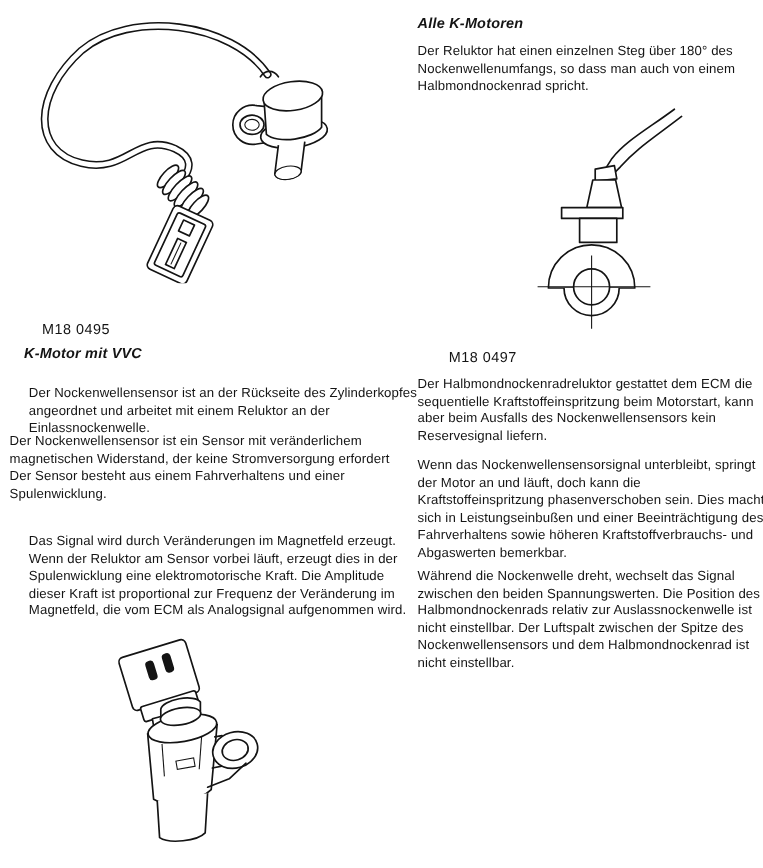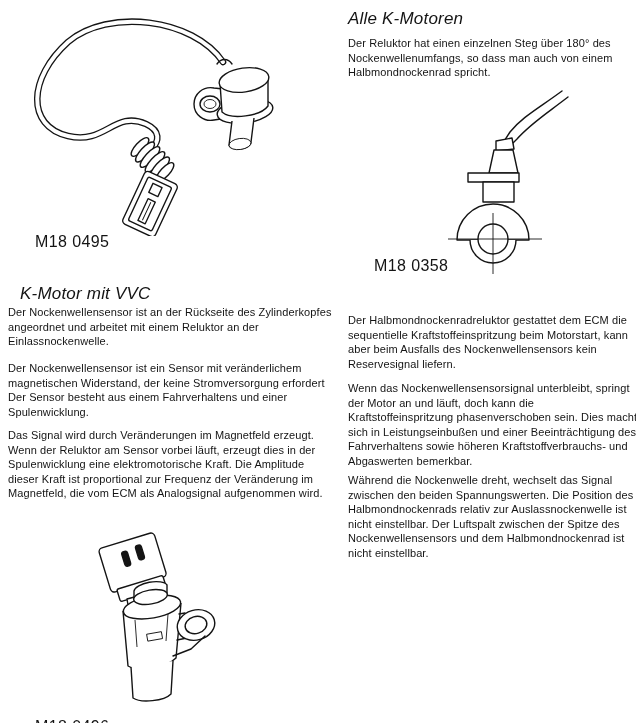--- a/index.html
+++ b/index.html
@@ -3,22 +3,22 @@
 <meta charset="utf-8">
 <style>
   html,body{margin:0;padding:0;}
   body{
     width:636px;height:723px;position:relative;overflow:hidden;
     background:#ffffff;
     font-family:"Liberation Sans","DejaVu Sans",sans-serif;
     color:#141414;
   }
   .block{position:absolute;font-size:11px;line-height:14.6px;letter-spacing:.1px;}
-  .heading{font-weight:normal;font-style:italic;font-size:17px;letter-spacing:.2px;}
-  .figlabel{font-size:16px;letter-spacing:.4px;}
+  .heading{font-weight:bold;font-style:italic;font-size:12px;letter-spacing:.2px;}
+  .figlabel{font-size:12px;letter-spacing:.4px;margin-top:32px;}
   svg.fig{position:absolute;}
   .ln{fill:none;stroke:#141414;stroke-width:1.4;stroke-linecap:round;stroke-linejoin:round;}
   .lnw{fill:#ffffff;stroke:#141414;stroke-width:1.4;stroke-linejoin:round;}
   .thin{fill:none;stroke:#141414;stroke-width:0.9;}
   .tube-out{fill:none;stroke:#141414;stroke-width:6.6;stroke-linecap:round;}
   .tube-in{fill:none;stroke:#ffffff;stroke-width:4.0;stroke-linecap:round;}
 </style>
 </head>
 <body>
 
@@ -57,25 +57,25 @@
       <ellipse class="lnw" cx="226" cy="72" rx="25" ry="12" transform="rotate(-8 226 72)"></ellipse>
       <path class="lnw" d="M 214,113 L 211,137 A 11,5.5 -8 0 0 233,134 L 236,110"></path>
       <ellipse class="thin" cx="222" cy="136" rx="11" ry="5.5" transform="rotate(-8 222 136)" style="fill:#fff"></ellipse>
       <path class="ln" d="M 199,56 C 203,50 210,50 214,56"></path>
     </g>
   </svg>
   <div class="block figlabel" style="left:35px;top:235px">M18 0495</div>
 
   <div class="block heading" style="left:20px;top:287px">K-Motor mit VVC</div>
 
-  <p class="block" style="left:8px;top:305px;width:324px;margin:0">Der Nockenwellensensor ist an der Rückseite des Zylinderkopfes angeordnet und arbeitet mit einem Reluktor an der Einlassnockenwelle.</p>
+  <p class="block" style="left:8px;top:305px;width:324px;margin:16px">Der Nockenwellensensor ist an der Rückseite des Zylinderkopfes angeordnet und arbeitet mit einem Reluktor an der Einlassnockenwelle.</p>
 
   <p class="block" style="left:8px;top:361px;width:324px;margin:0">Der Nockenwellensensor ist ein Sensor mit veränderlichem magnetischen Widerstand, der keine Stromversorgung erfordert Der Sensor besteht aus einem Fahrverhaltens und einer Spulenwicklung.</p>
 
-  <p class="block" style="left:8px;top:428px;width:324px;margin:0">Das Signal wird durch Veränderungen im Magnetfeld erzeugt. Wenn der Reluktor am Sensor vorbei läuft, erzeugt dies in der Spulenwicklung eine elektromotorische Kraft. Die Amplitude dieser Kraft ist proportional zur Frequenz der Veränderung im Magnetfeld, die vom ECM als Analogsignal aufgenommen wird.</p>
+  <p class="block" style="left:8px;top:428px;width:324px;margin:16px">Das Signal wird durch Veränderungen im Magnetfeld erzeugt. Wenn der Reluktor am Sensor vorbei läuft, erzeugt dies in der Spulenwicklung eine elektromotorische Kraft. Die Amplitude dieser Kraft ist proportional zur Frequenz der Veränderung im Magnetfeld, die vom ECM als Analogsignal aufgenommen wird.</p>
 
   <svg class="fig" style="left:55px;top:527px" width="170" height="182" viewBox="0 0 170 182">
     <g transform="rotate(-17 80 40)">
       <rect class="lnw" x="50" y="12" width="58" height="46" rx="4"></rect>
       <rect class="lnw" x="56" y="56" width="48" height="13" rx="2"></rect>
       <rect class="lnw" x="71" y="22" width="6" height="15" rx="2.5" style="fill:#141414"></rect>
       <rect class="lnw" x="86" y="20" width="6" height="15" rx="2.5" style="fill:#141414"></rect>
     </g>
     <g>
       <path class="lnw" d="M 72,72 L 102,64 L 106,76 L 74,84 Z"></path>
@@ -115,21 +115,21 @@
       <rect class="lnw" x="71" y="96" width="31" height="20"></rect>
     </g>
     <g>
       <path class="lnw" d="M 45,154 A 36,36 0 1 1 117,154 Z"></path>
       <path class="lnw" d="M 58,154 A 23,23 0 0 0 104,154"></path>
       <circle class="lnw" cx="81" cy="153" r="15"></circle>
       <line class="thin" x1="36" y1="153" x2="130" y2="153"></line>
       <line class="thin" x1="81" y1="127" x2="81" y2="188"></line>
     </g>
   </svg>
-  <div class="block figlabel" style="left:374px;top:259px">M18 0358</div>
+  <div class="block figlabel" style="left:374px;top:259px">M18 0497</div>
 
   <p class="block" style="left:348px;top:313px;width:290px;margin:0">Der Halbmondnockenradreluktor gestattet dem ECM die sequentielle Kraftstoffeinspritzung beim Motorstart, kann aber beim Ausfalls des Nockenwellensensors kein Reservesignal liefern.</p>
 
   <p class="block" style="left:348px;top:381px;width:290px;margin:0">Wenn das Nockenwellensensorsignal unterbleibt, springt der Motor an und läuft, doch kann die Kraftstoffeinspritzung phasenverschoben sein. Dies macht sich in Leistungseinbußen und einer Beeinträchtigung des Fahrverhaltens sowie höheren Kraftstoffverbrauchs- und Abgaswerten bemerkbar.</p>
 
   <p class="block" style="left:348px;top:473px;width:290px;margin:0">Während die Nockenwelle dreht, wechselt das Signal zwischen den beiden Spannungswerten. Die Position des Halbmondnockenrads relativ zur Auslassnockenwelle ist nicht einstellbar. Der Luftspalt zwischen der Spitze des Nockenwellensensors und dem Halbmondnockenrad ist nicht einstellbar.</p>
 
 </div>
 
 </body></html>

